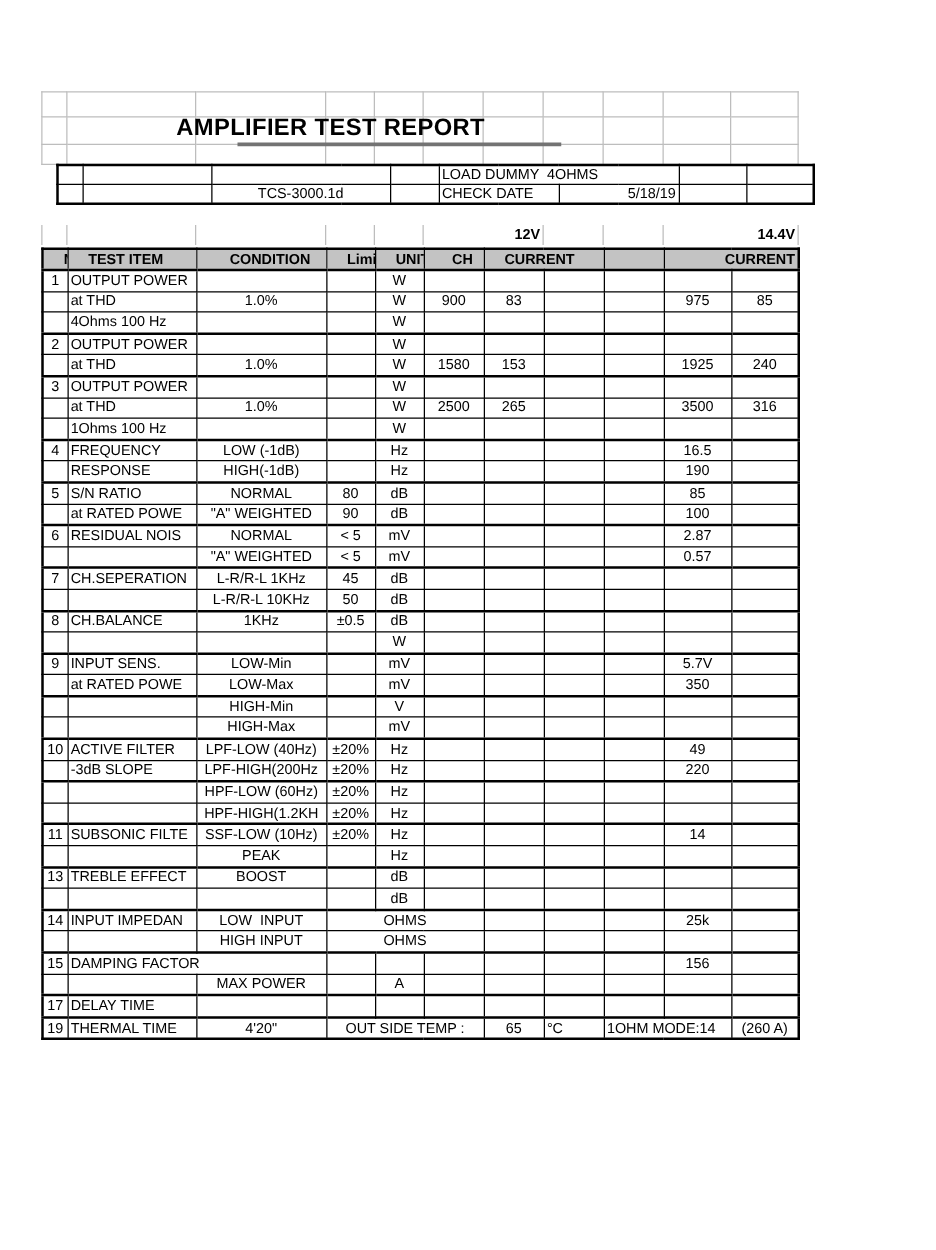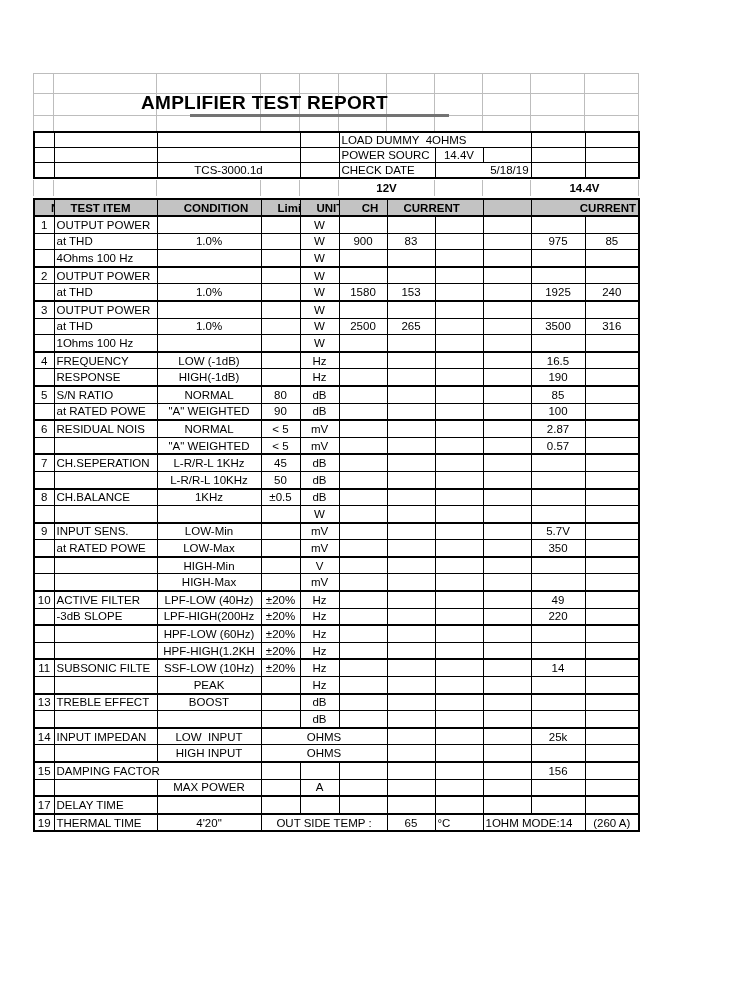--- a/index.html
+++ b/index.html
@@ -14,34 +14,34 @@
   .topgrid tr.h1 td{height:19px;}
   .topgrid tr.h2 td{height:21px;}
   .topgrid tr.h3 td{height:15px;}
 
   .title{position:absolute;left:141px;top:92px;font-size:19px;font-weight:bold;letter-spacing:.3px;}
   .title-underline{position:absolute;left:190px;top:114px;width:259px;height:3px;background:#737373;}
 
   .tbl{position:absolute;left:33px;width:605px;border:2px solid #000;}
   .tbl td{border:1px solid #000;height:15.6px;}
 
-  .info{top:131px;}
+  .info{top:131px;margin-left:12px;}
   .info td{height:14px;}
 
   .vrow{top:180px;border:none;}
   .vrow td{border:none;border-left:1px solid #bdbdbd;border-right:1px solid #bdbdbd;height:16px;font-weight:bold;}
 
   .main{top:198px;}
   .main tr.hdr td{background:#c3c3c3;font-weight:bold;border-bottom:2px solid #000;height:15px;padding-left:16px;}
   .main tr.sep td{border-top:2px solid #000;}
 
   .al-l{text-align:left;}
   .al-c{text-align:center;}
   .al-r{text-align:right;}
-  .b{font-weight:bold;}
+  .b{font-weight:bold;text-align:right;}
 
   .pagenum{position:absolute;left:0;top:938px;width:749px;text-align:center;font-size:12px;}
 </style>
 </head>
 <body>
 
 <div class="page">
 
   <table class="topgrid">
     <colgroup class="cg">
@@ -117,31 +117,20 @@
         <col style="width: 54px;">
         <col style="width: 54px;">
       </colgroup>
     <tbody>
         <tr>
           <td class="al-c"></td>
           <td class="al-c"></td>
           <td colspan="2" class="al-c"></td>
           <td class="al-c"></td>
           <td colspan="4" class="al-l">LOAD DUMMY  4OHMS</td>
-          <td class="al-c"></td>
-          <td class="al-c"></td>
-        </tr>
-        <tr>
-          <td class="al-c"></td>
-          <td class="al-c"></td>
-          <td colspan="2" class="al-c"></td>
-          <td class="al-c"></td>
-          <td colspan="2" class="al-l">POWER SOURC</td>
-          <td class="al-c">14.4V</td>
-          <td class="al-c"></td>
           <td class="al-c"></td>
           <td class="al-c"></td>
         </tr>
         <tr>
           <td class="al-c"></td>
           <td class="al-c"></td>
           <td colspan="2" class="al-c">TCS-3000.1d</td>
           <td class="al-c"></td>
           <td colspan="2" class="al-l">CHECK DATE</td>
           <td colspan="2" class="al-r">5/18/19</td>

